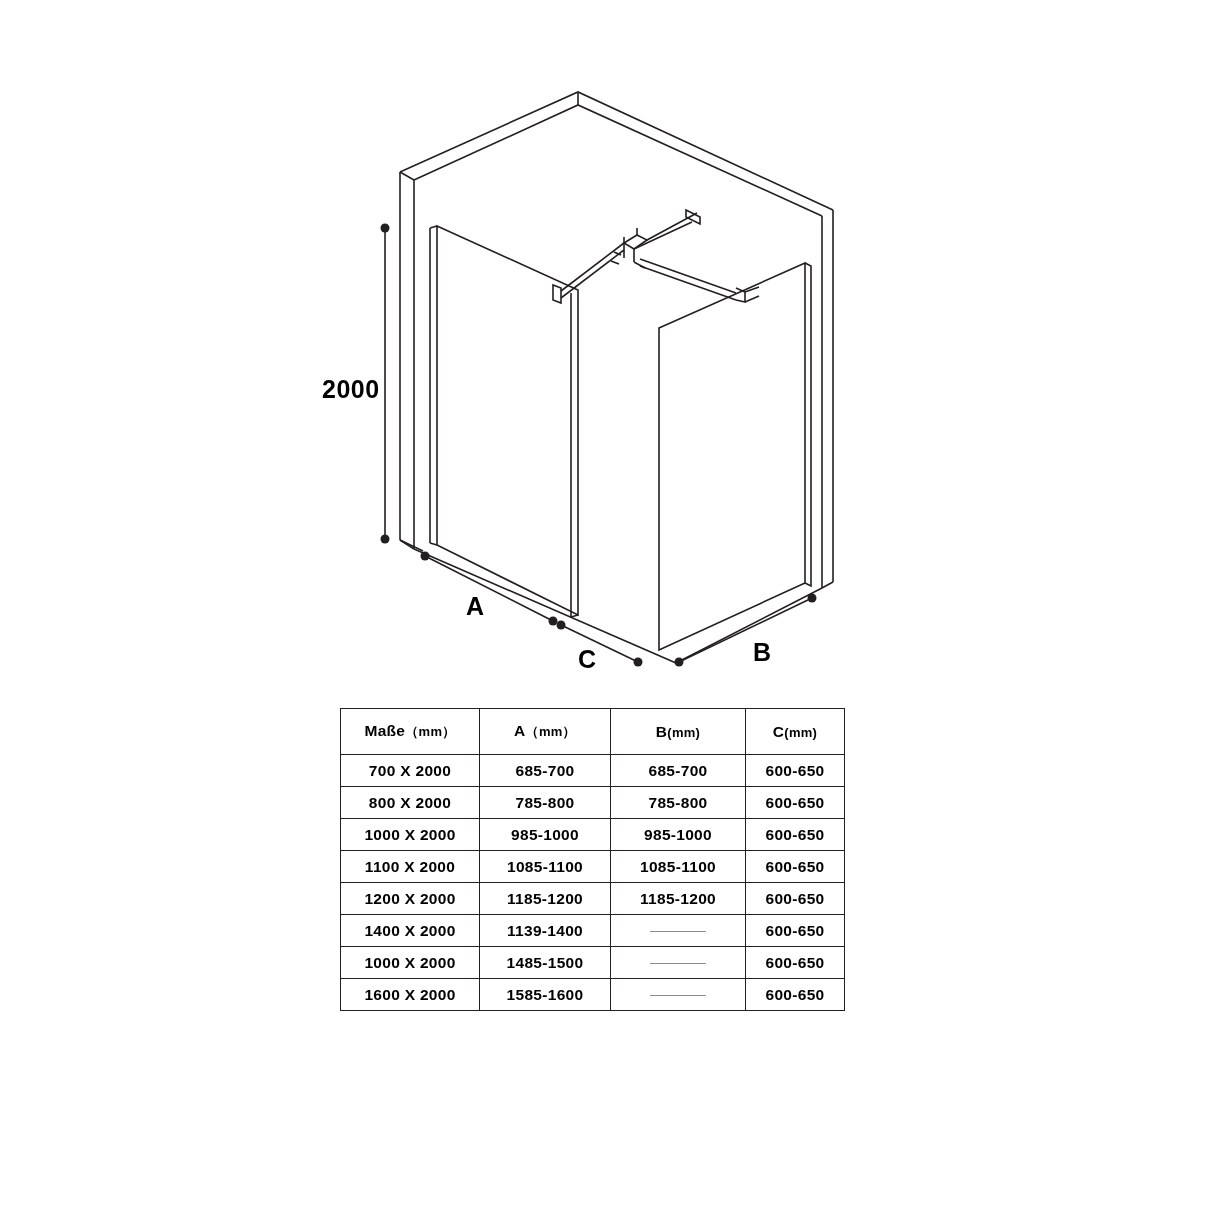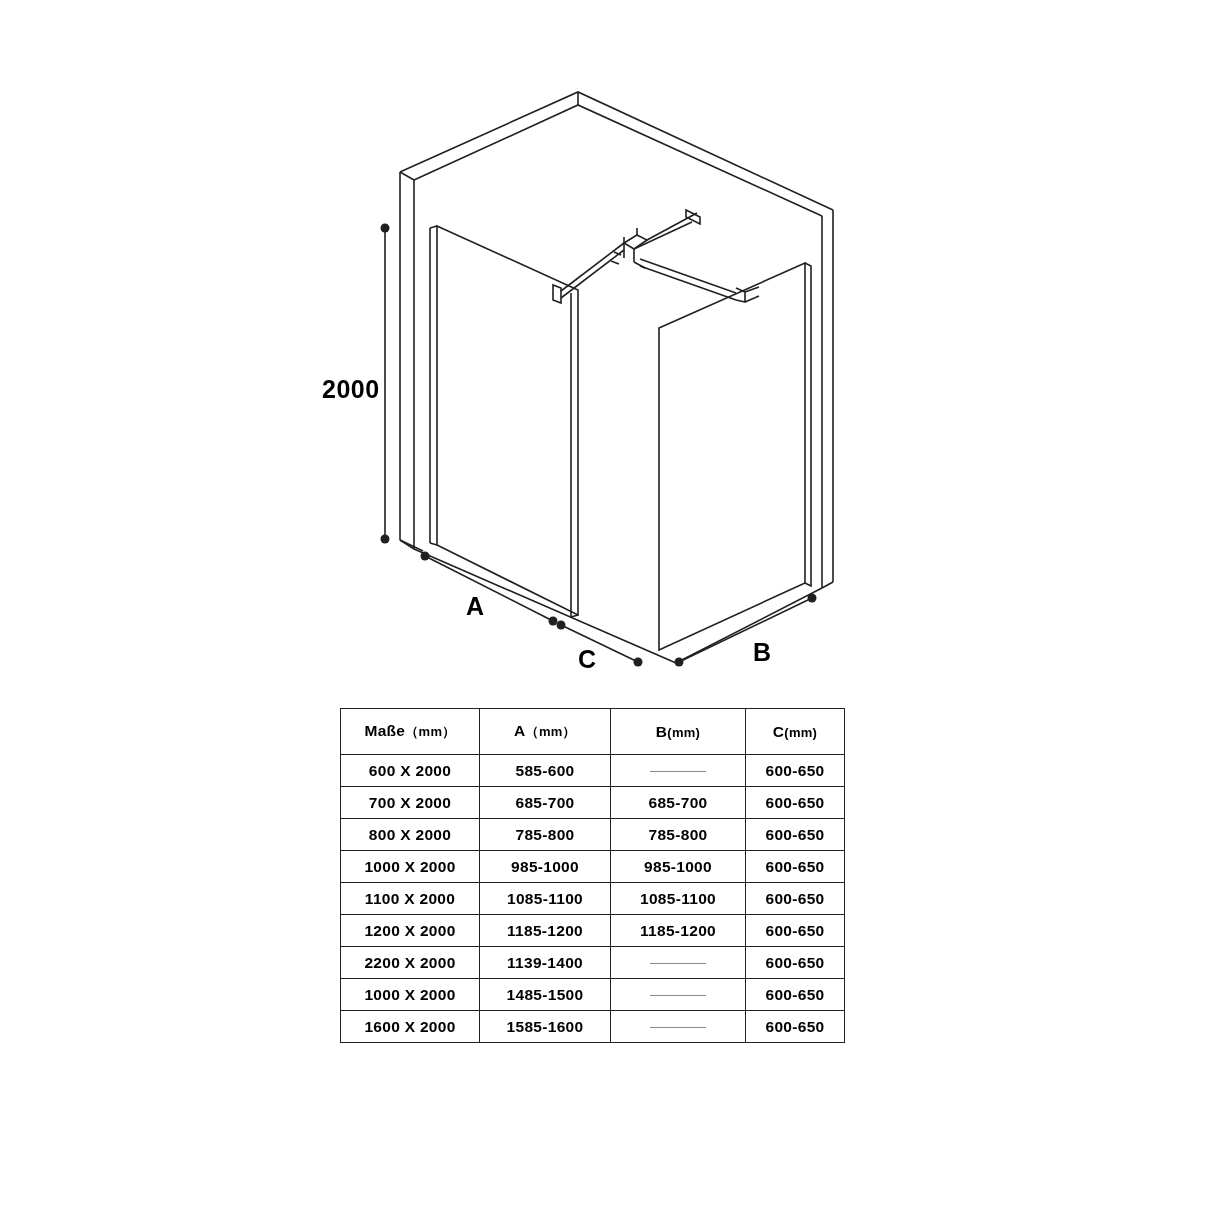--- a/index.html
+++ b/index.html
@@ -194,26 +194,20 @@
         <th class="col-b">
           <span class="hdr-inner"><span>B</span><span class="unit">(mm)</span></span>
         </th>
         <th class="col-c">
           <span class="hdr-inner"><span>C</span><span class="unit">(mm)</span></span>
         </th>
       </tr>
     </thead>
     <tbody id="table-body">
         <tr>
-          <td>600 X 2000</td>
-          <td>585-600</td>
-          <td class="dash-cell"><span class="dashline"></span></td>
-          <td>600-650</td>
-        </tr>
-        <tr>
           <td>700 X 2000</td>
           <td>685-700</td>
           <td>685-700</td>
           <td>600-650</td>
         </tr>
         <tr>
           <td>800 X 2000</td>
           <td>785-800</td>
           <td>785-800</td>
           <td>600-650</td>
@@ -230,21 +224,21 @@
           <td>1085-1100</td>
           <td>600-650</td>
         </tr>
         <tr>
           <td>1200 X 2000</td>
           <td>1185-1200</td>
           <td>1185-1200</td>
           <td>600-650</td>
         </tr>
         <tr>
-          <td>2200 X 2000</td>
+          <td>1400 X 2000</td>
           <td>1139-1400</td>
           <td class="dash-cell"><span class="dashline"></span></td>
           <td>600-650</td>
         </tr>
         <tr>
           <td>1000 X 2000</td>
           <td>1485-1500</td>
           <td class="dash-cell"><span class="dashline"></span></td>
           <td>600-650</td>
         </tr>

